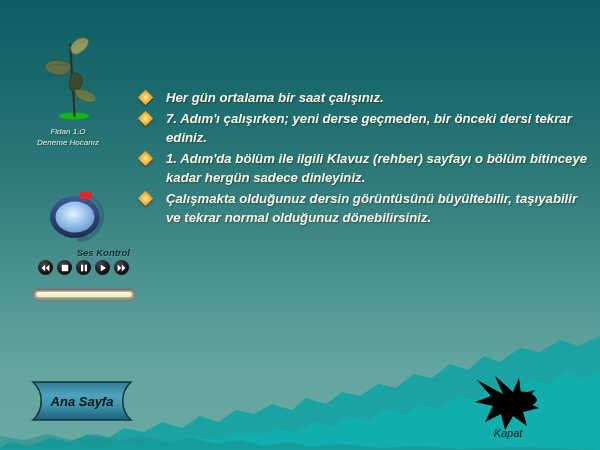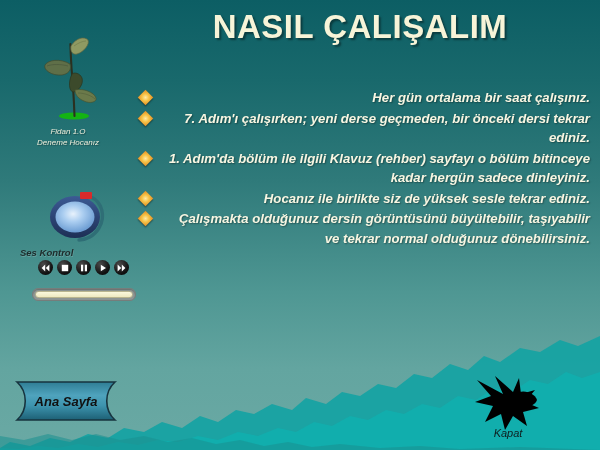--- a/index.html
+++ b/index.html
@@ -49,21 +49,20 @@
   
   #bullets {
     position: absolute;
     left: 138px; top: 88px;
     width: 452px;
   }
   .bullet-row {
     position: relative;
     padding-left: 28px;
     margin-bottom: 1px;
-    text-align: right;
   }
   .bullet-diamond {
     position: absolute;
     left: 2px; top: 4px;
     width: 11px; height: 11px;
     transform: rotate(45deg);
     background: radial-gradient(circle at 50% 50%, #ffe9a8 0%, #f7c64a 42%, #e08a22 100%);
     box-shadow: 1px 1px 1.5px rgba(0,0,0,0.35);
   }
   .bullet-text {
@@ -102,21 +101,21 @@
   
   #sound-orb {
     position: absolute;
     left: 46px; top: 190px;
     width: 62px; height: 56px;
   }
   #sound-label {
     position: absolute;
     left: 20px; top: 247px;
     width: 110px;
-    text-align: left;
+    text-align: right;
     font-family: "Liberation Sans", sans-serif;
     font-style: italic;
     font-weight: bold;
     font-size: 9.5px;
     color: #1d2b2b;
     text-shadow: 0.5px 0.5px 0.5px rgba(255,255,255,0.18);
   }
   #transport {
     position: absolute;
     left: 38px; top: 260px;
@@ -146,21 +145,21 @@
     height: 100%;
     width: 100%;
     border-radius: 4px;
     background: linear-gradient(to bottom, #fbf8dd 0%, #eee9c0 100%);
     border: 1px solid #b9b58f;
   }
 
   
   #home-btn {
     position: absolute;
-    left: 14px; top: 380px;
+    left: 30px; top: 380px;
     width: 104px; height: 42px;
     cursor: pointer;
   }
   #home-label {
     position: absolute;
     left: 0; top: 0;
     width: 104px; height: 42px;
     display: flex; align-items: center; justify-content: center;
     font-family: "Liberation Sans", sans-serif;
     font-style: italic;
@@ -203,38 +202,33 @@
     <path d="M600,160 L600,82 L582,88 L566,82 L548,94 L530,90 L512,102 L494,98
              L476,110 L458,106 L440,118 L422,114 L404,124 L386,120 L368,130
              L350,126 L332,136 L314,132 L296,142 L278,138 L258,146 L238,142
              L218,150 L198,146 L178,152 L158,150 L138,155 L118,152 L98,157
              L78,154 L58,158 L38,156 L18,159 L0,158 L0,160 Z" fill="#0fb2b0" opacity="0.75"></path>
     <path d="M0,160 L0,146 L24,150 L48,144 L72,150 L96,144 L120,150 L144,146
              L168,152 L192,148 L216,154 L240,150 L264,156 L288,152 L312,157
              L340,154 L380,158 L420,156 L460,159 L520,157 L600,160 Z" fill="#1a8f90" opacity="0.55"></path>
   </svg>
 
-  <div id="title">NASIL ÇALIŞALIM</div>
 
   <div id="bullets">
     <div class="bullet-row">
       <span class="bullet-diamond"></span>
       <span class="bullet-text">Her gün ortalama bir saat çalışınız.</span>
     </div>
     <div class="bullet-row">
       <span class="bullet-diamond"></span>
       <span class="bullet-text">7. Adım'ı çalışırken; yeni derse geçmeden, bir önceki dersi tekrar ediniz.</span>
     </div>
     <div class="bullet-row">
       <span class="bullet-diamond"></span>
       <span class="bullet-text">1. Adım'da bölüm ile ilgili Klavuz (rehber) sayfayı o bölüm bitinceye kadar hergün sadece dinleyiniz.</span>
-    </div>
-    <div class="bullet-row">
-      <span class="bullet-diamond"></span>
-      <span class="bullet-text">Hocanız ile birlikte siz de yüksek sesle tekrar ediniz.</span>
     </div>
     <div class="bullet-row">
       <span class="bullet-diamond"></span>
       <span class="bullet-text">Çalışmakta olduğunuz dersin görüntüsünü büyültebilir, taşıyabilir ve tekrar normal olduğunuz dönebilirsiniz.</span>
     </div>
   </div>
 
   <svg id="plant-wrap" viewBox="0 0 92 90">
     <ellipse cx="46" cy="84" rx="15" ry="3.5" fill="#14b414"></ellipse>
     <path d="M44 84 C44 84 42 86 39 85 M48 84 C48 84 51 86 54 85" stroke="#14b414" stroke-width="1.6" fill="none"></path>

